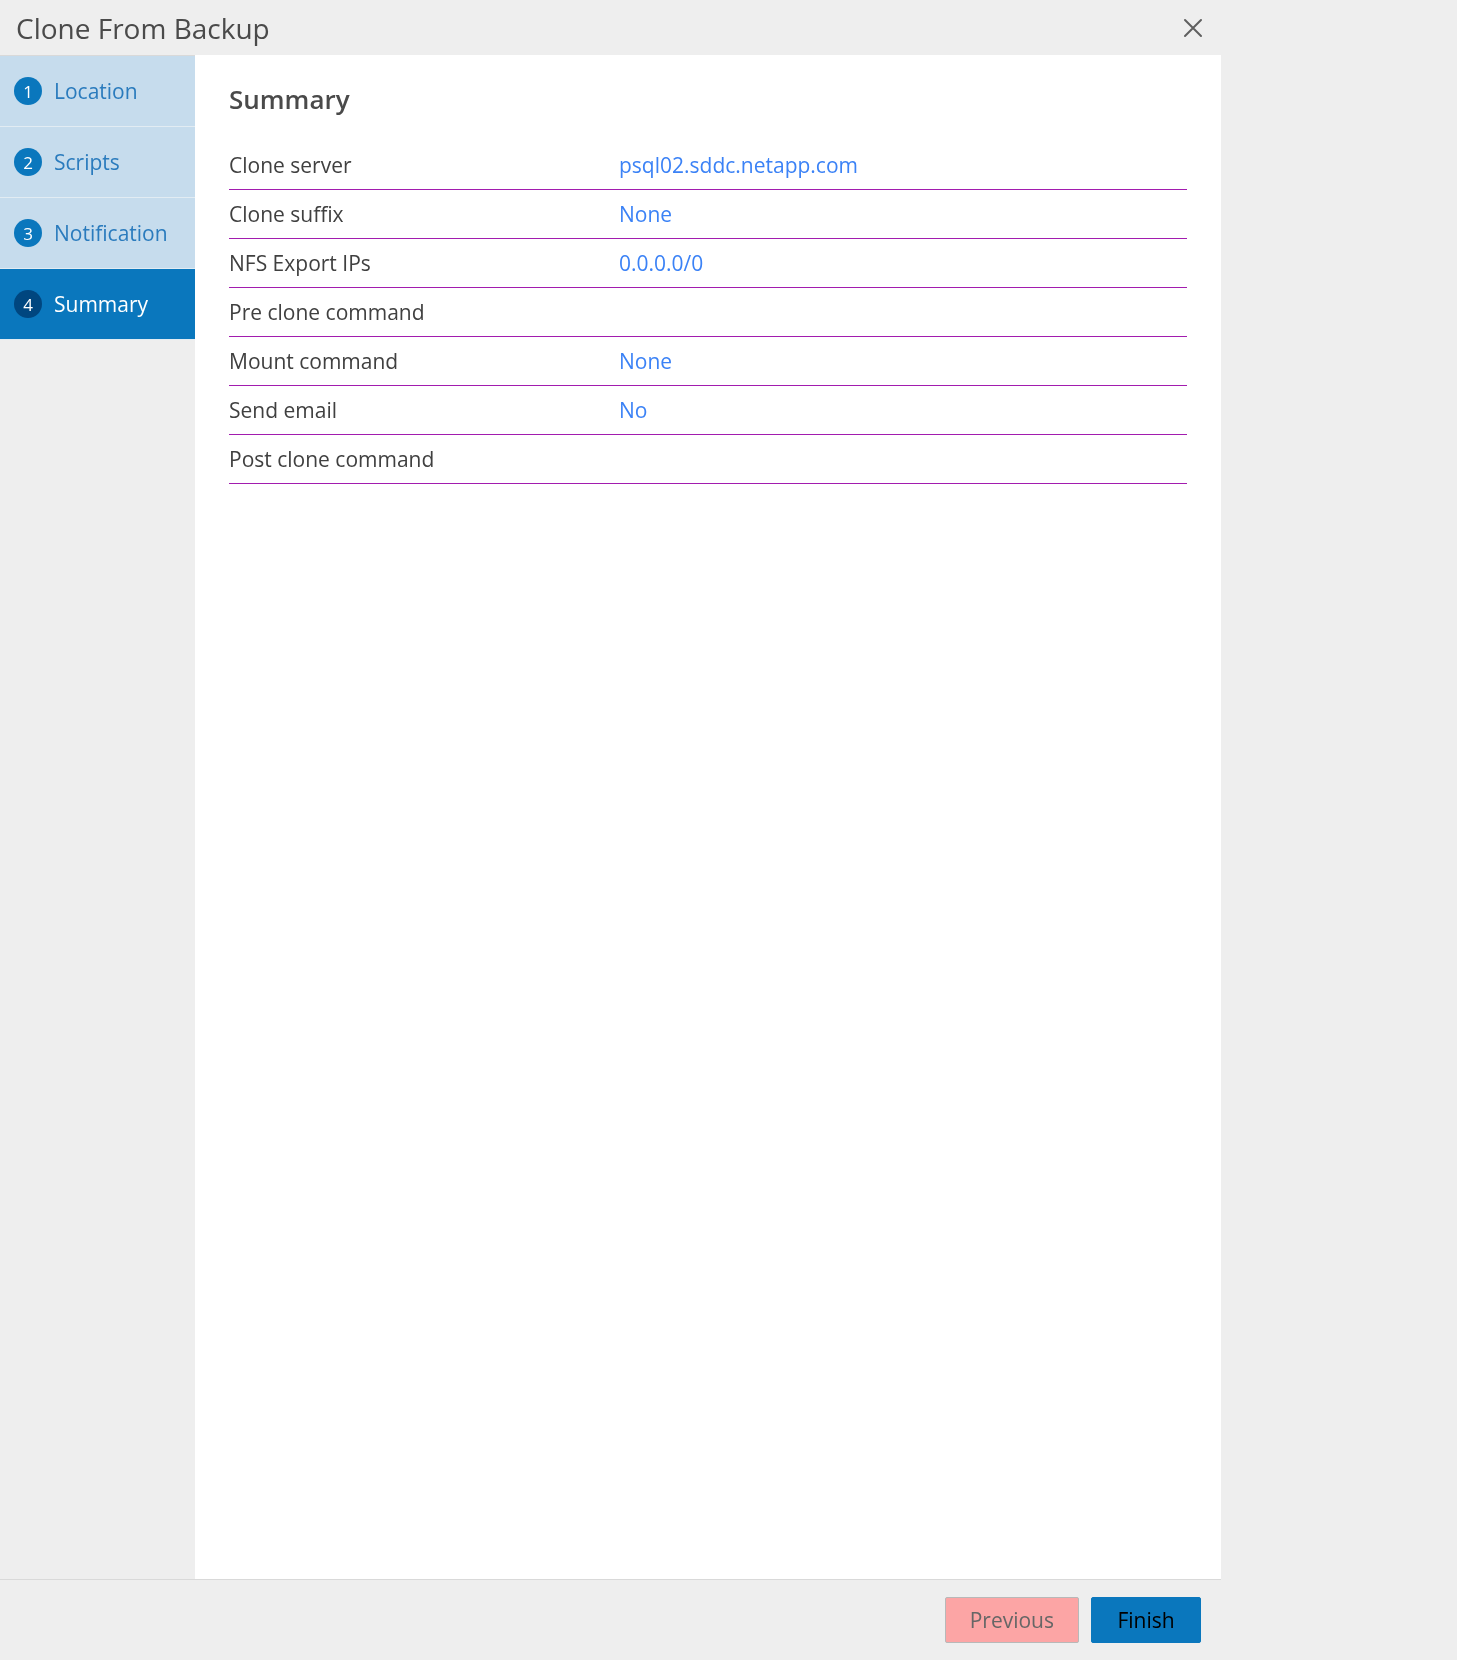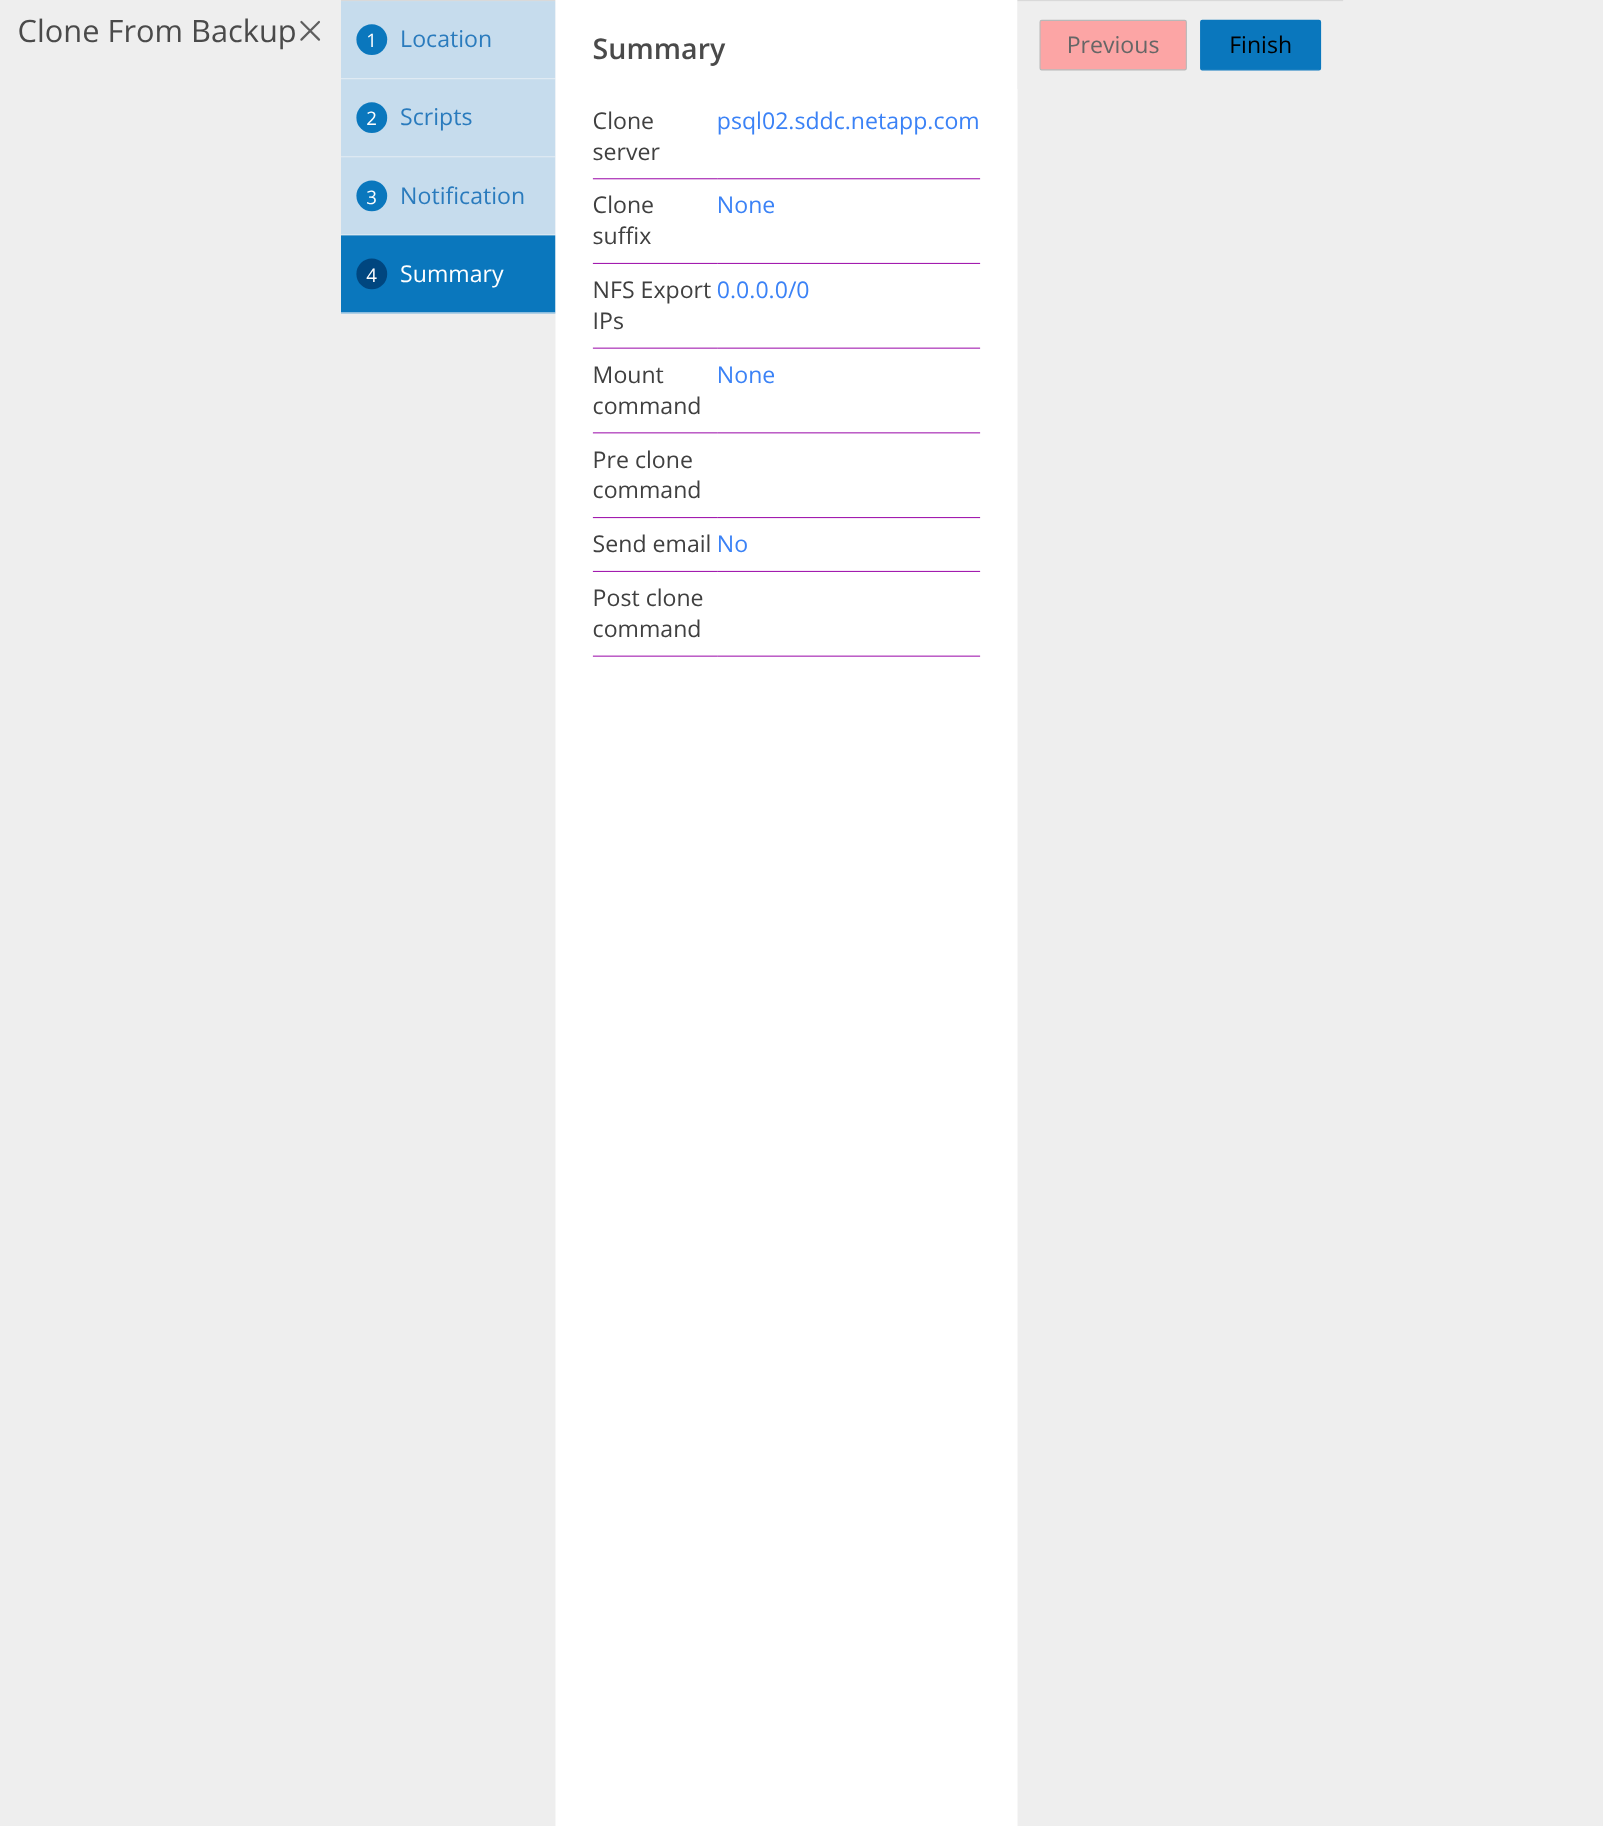--- a/index.html
+++ b/index.html
@@ -1,17 +1,17 @@
 <!DOCTYPE html>
 <html><head>
 <meta charset="utf-8">
 <style>
   html,body{margin:0;padding:0;height:100%;}
   body{font-family:"Segoe UI","Open Sans","Helvetica Neue",Arial,sans-serif;background:#eeeeee;color:#404040;font-size:20px;}
-  .dialog{width:1221px;height:1660px;display:flex;flex-direction:row;background:#eeeeee;position:relative;}
+  .dialog{width:1221px;height:1660px;display:flex;flex-direction:column;background:#eeeeee;position:relative;}
   
   .titlebar{height:55px;display:flex;align-items:center;padding:0 16px;background:#eeeeee;}
   .titlebar .title{font-size:28px;color:#4a4a4a;font-weight:400;}
   .titlebar .close{margin-left:auto;color:#5f5f5f;cursor:pointer;line-height:1;}
   .titlebar .close svg{display:block;}
   
   .body{flex:1;display:flex;min-height:0;}
   
   .sidebar{width:195px;background:#eeeeee;border-top:1px solid #d9d9d9;}
   .step{display:flex;align-items:center;height:70px;padding:0 14px;font-size:21px;cursor:pointer;border-bottom:1px solid #e2ecf3;}
@@ -79,26 +79,26 @@
           </tr>
           <tr>
             <td class="key">Clone suffix</td>
             <td class="val">None</td>
           </tr>
           <tr>
             <td class="key">NFS Export IPs</td>
             <td class="val">0.0.0.0/0</td>
           </tr>
           <tr>
+            <td class="key">Pre clone command</td>
+            <td class="val"></td>
+          </tr>
+          <tr>
             <td class="key">Mount command</td>
             <td class="val">None</td>
-          </tr>
-          <tr>
-            <td class="key">Pre clone command</td>
-            <td class="val"></td>
           </tr>
           <tr>
             <td class="key">Send email</td>
             <td class="val">No</td>
           </tr>
           <tr>
             <td class="key">Post clone command</td>
             <td class="val"></td>
           </tr>
         </tbody>

